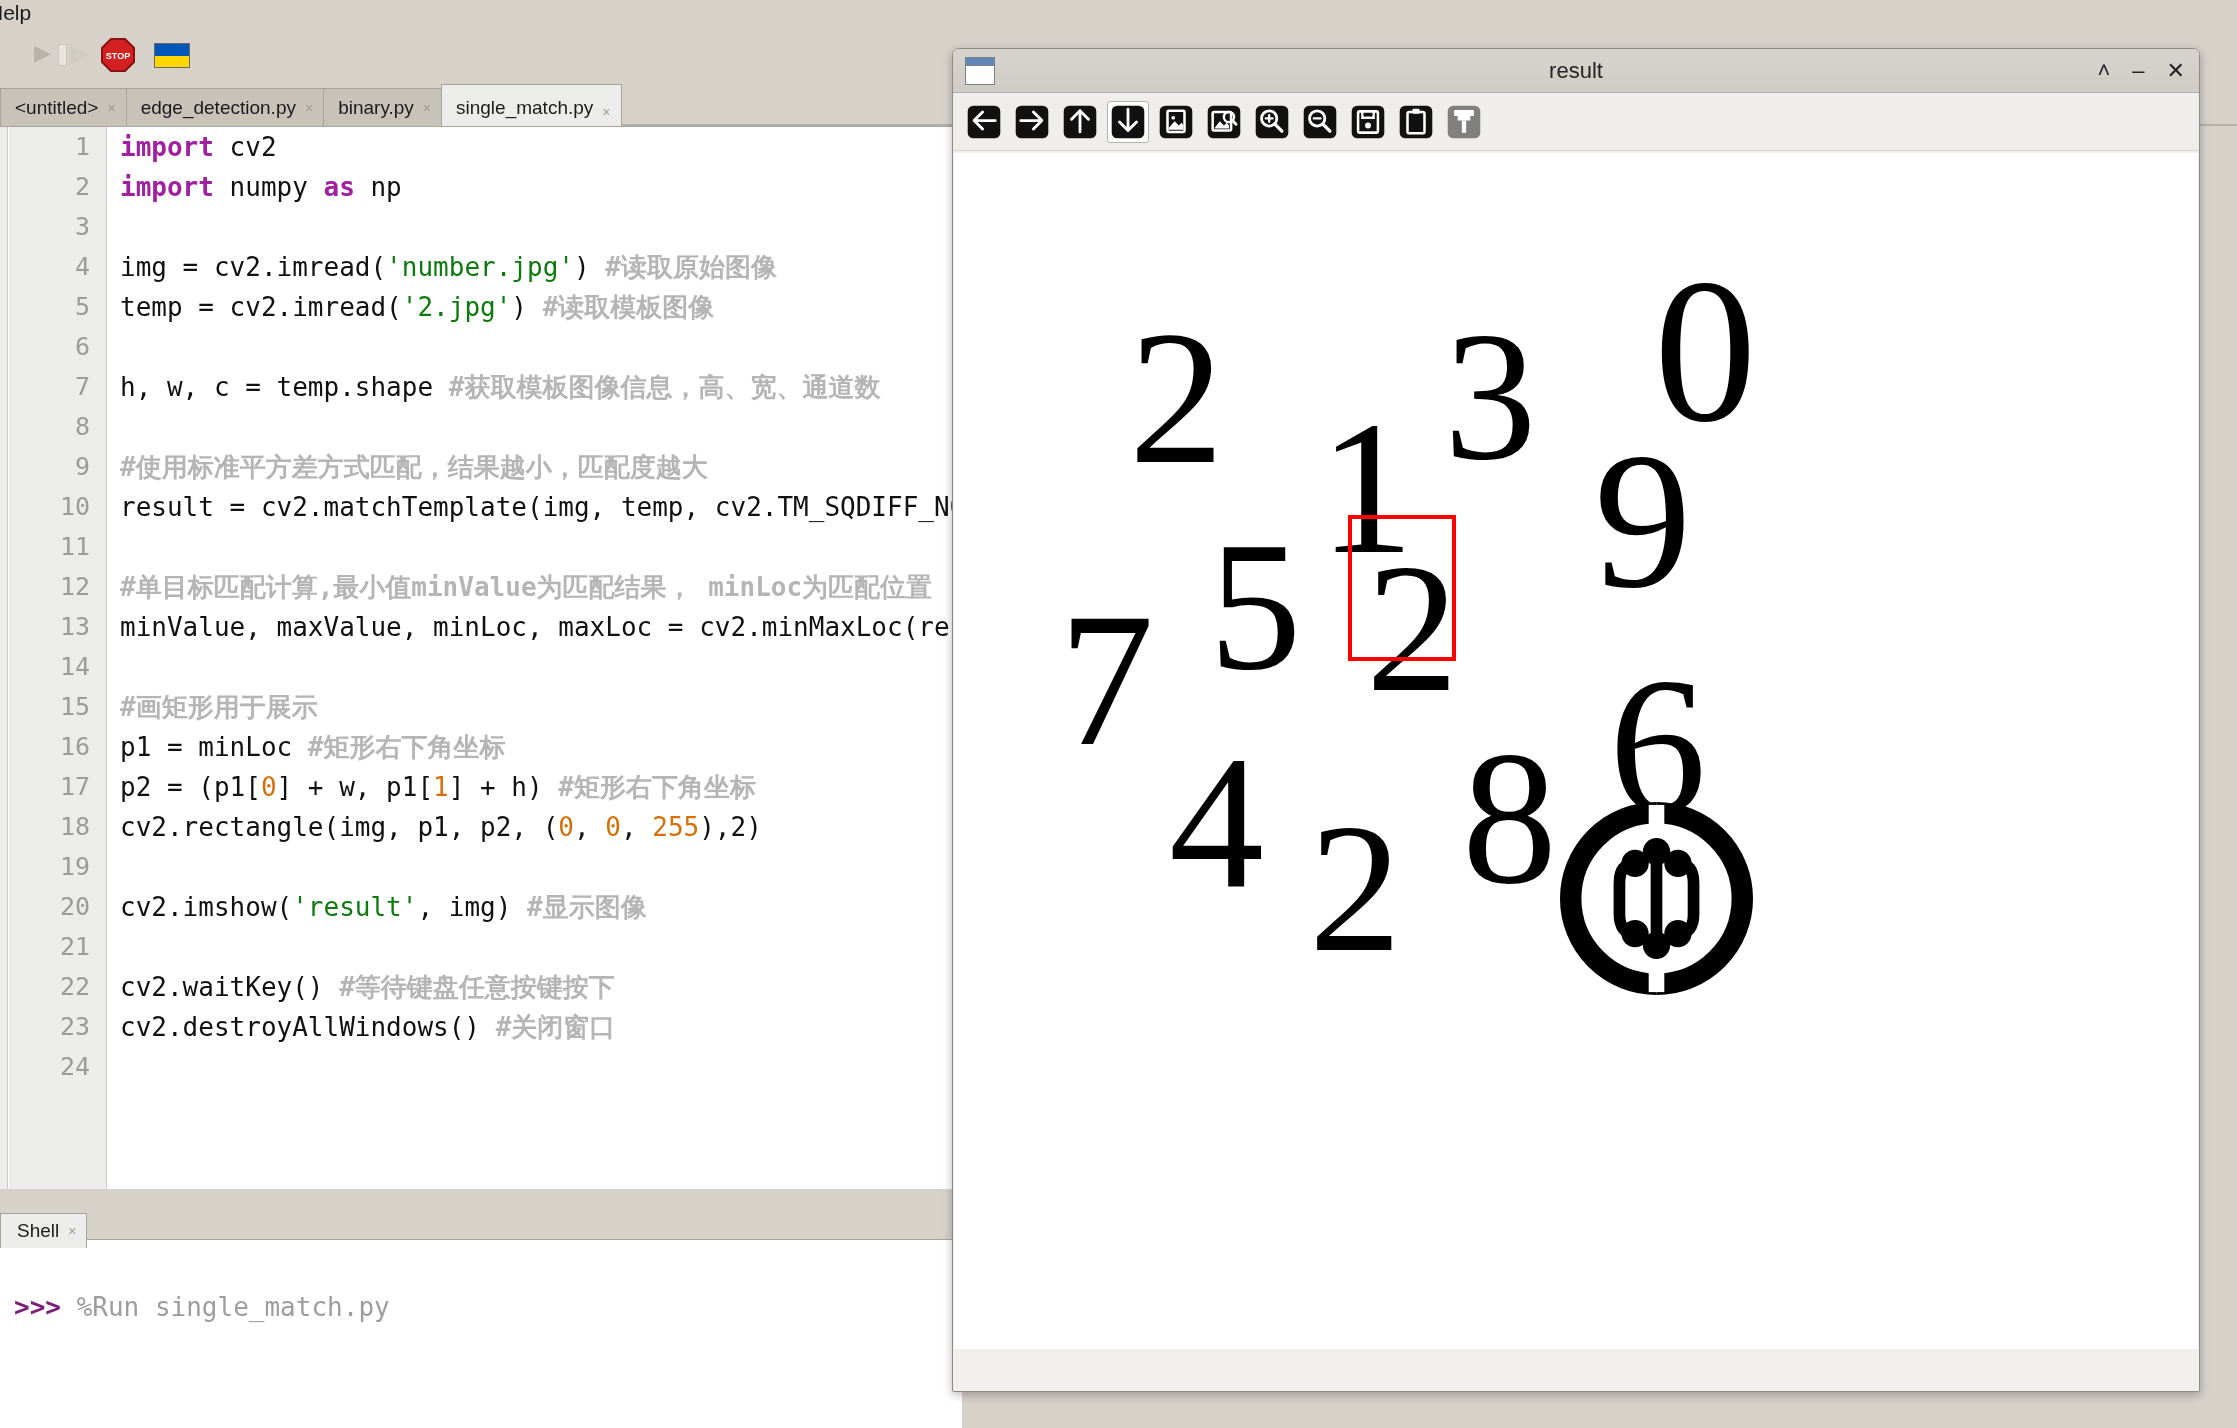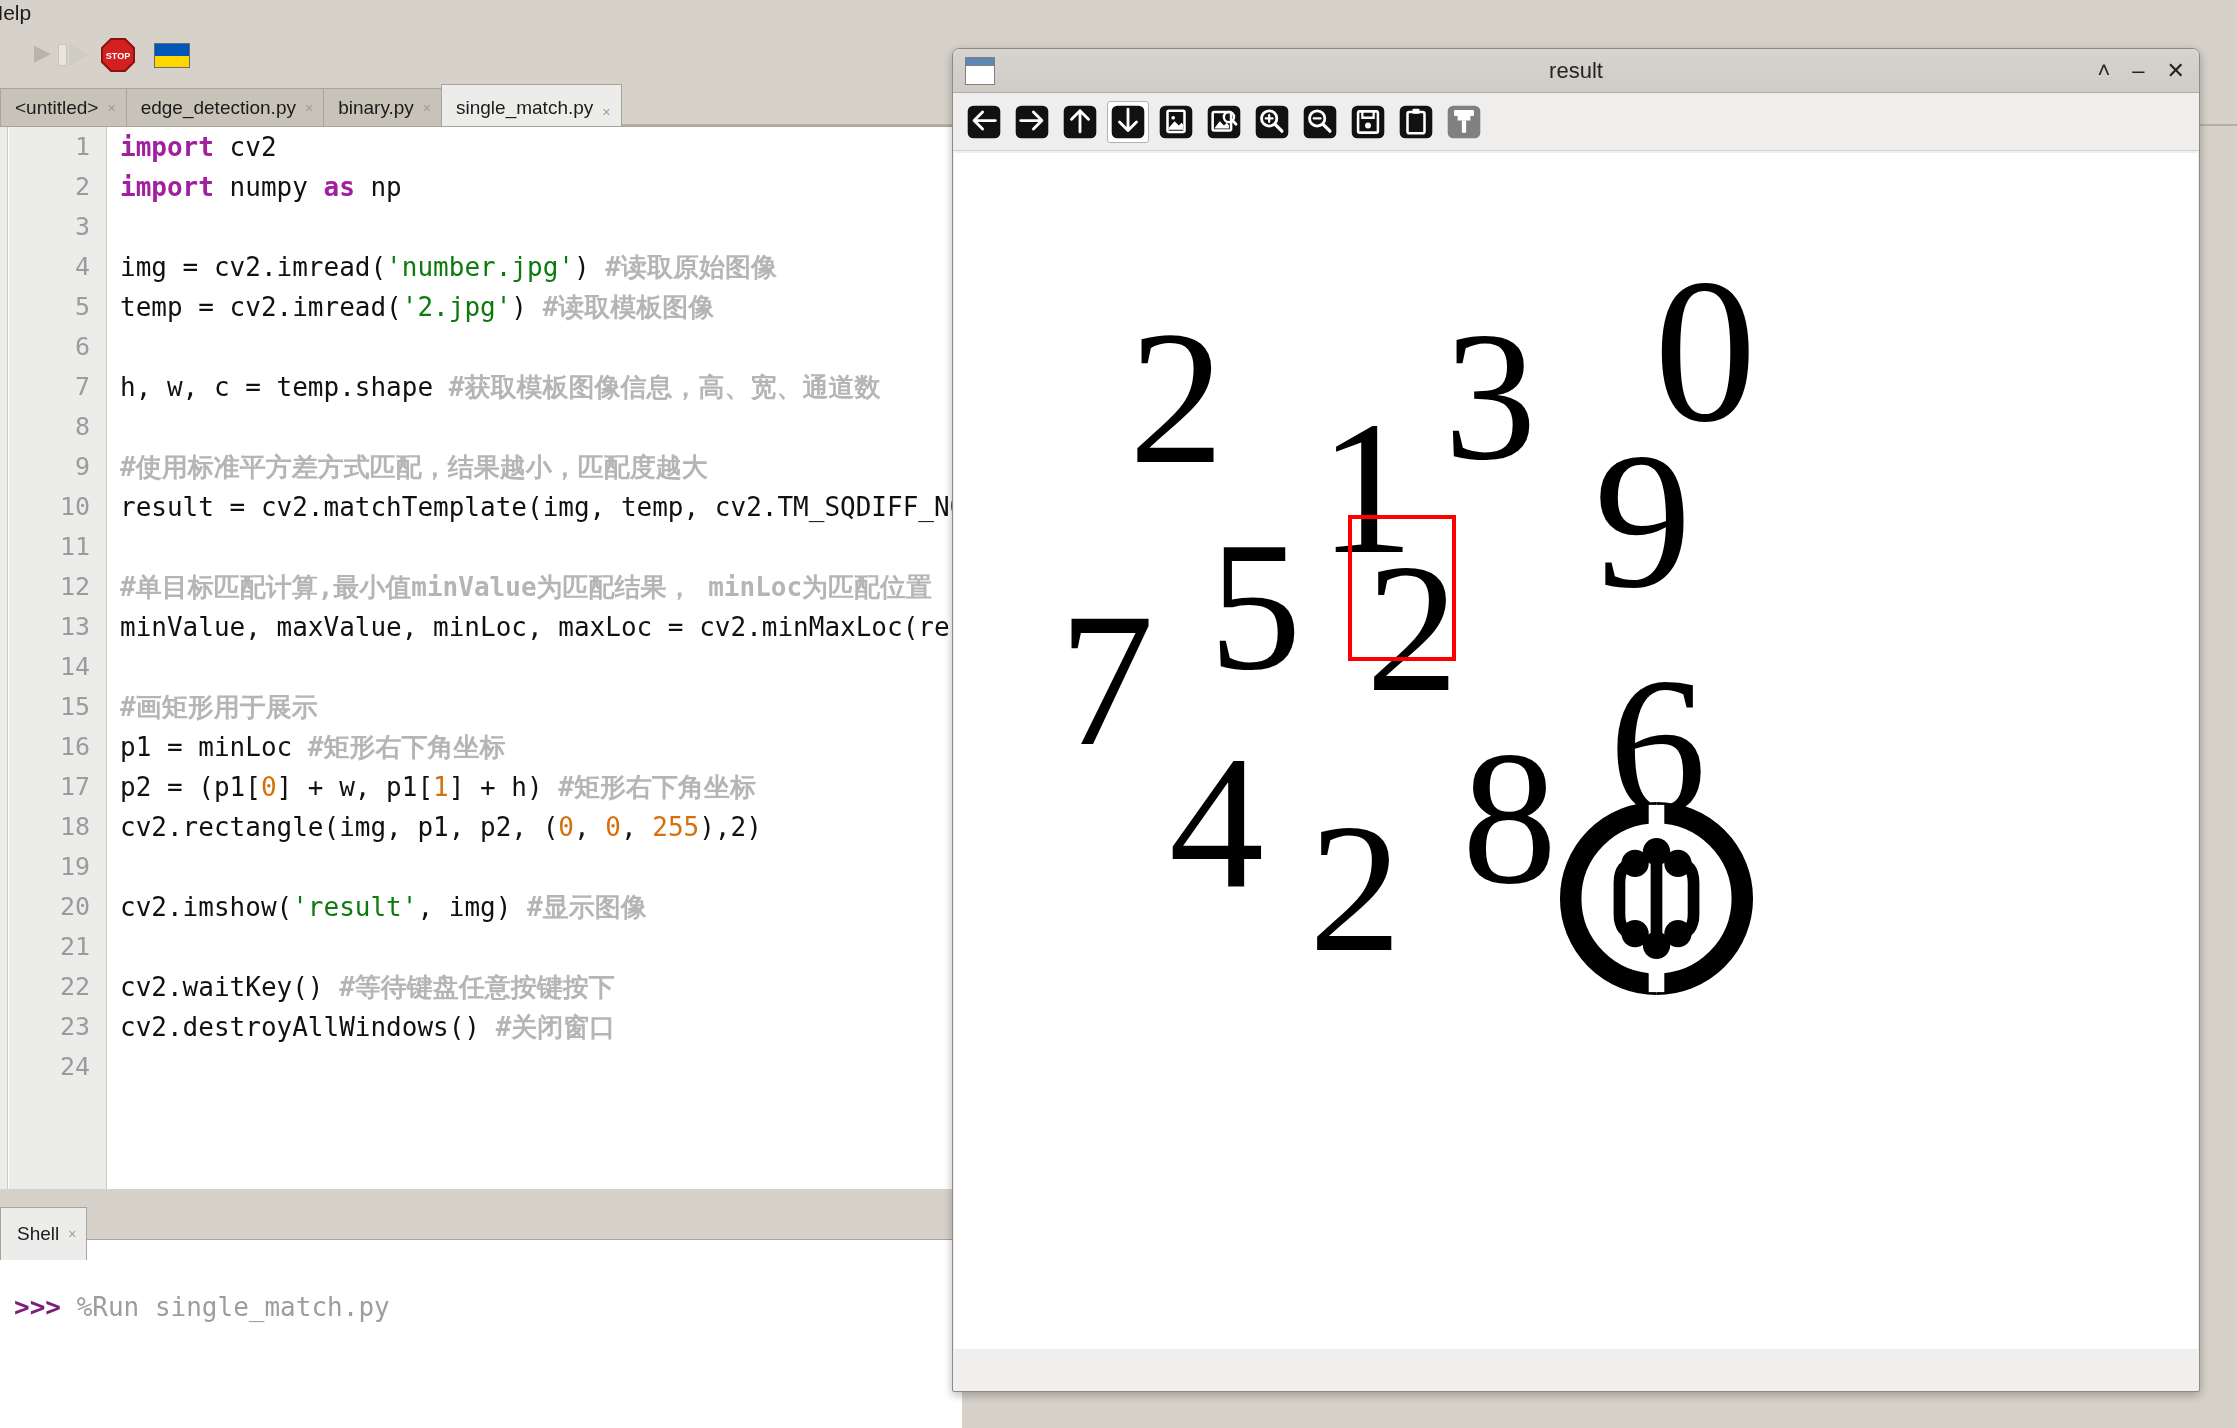--- a/index.html
+++ b/index.html
@@ -315,21 +315,21 @@
         <div class="line">&nbsp;</div>
         <div class="line"><span class="pln">cv2.imshow(</span><span class="str">'result'</span><span class="pln">, img) </span><span class="cmt">#显示图像</span></div>
         <div class="line">&nbsp;</div>
         <div class="line"><span class="pln">cv2.waitKey() </span><span class="cmt">#等待键盘任意按键按下</span></div>
         <div class="line"><span class="pln">cv2.destroyAllWindows() </span><span class="cmt">#关闭窗口</span></div>
         <div class="line">&nbsp;</div>
       </div>
   </div>
 
   <div id="shell-tabs">
-    <div class="tab active" style="height:53px;margin-top:10px;align-items:center;padding-bottom:0;">
+    <div class="tab active" style="height:35px;margin-top:16px;align-items:center;padding-bottom:0;">
       <span>Shell</span>
       <span class="tab-close">×</span>
     </div>
   </div>
 
   <div id="shell-pane">
     <div id="shell-line">
       <span class="prompt">&gt;&gt;&gt;</span>
       <span class="cmdtext">%Run single_match.py</span>
     </div>

